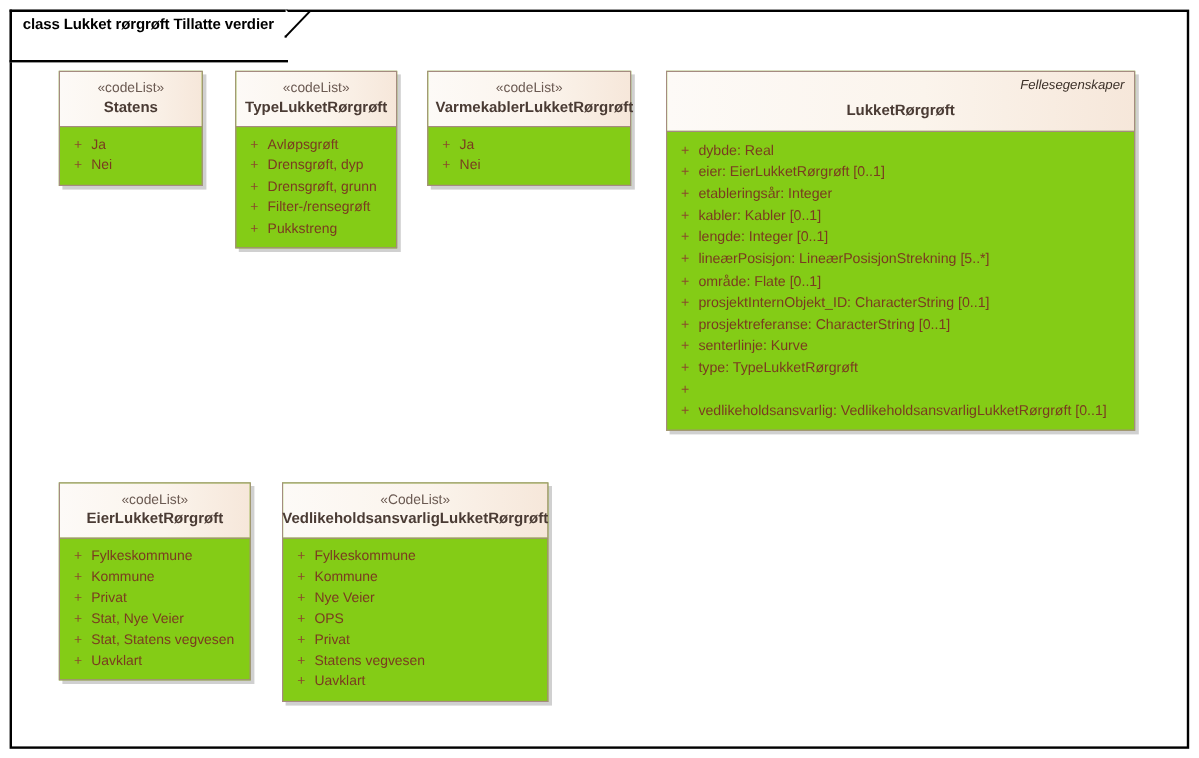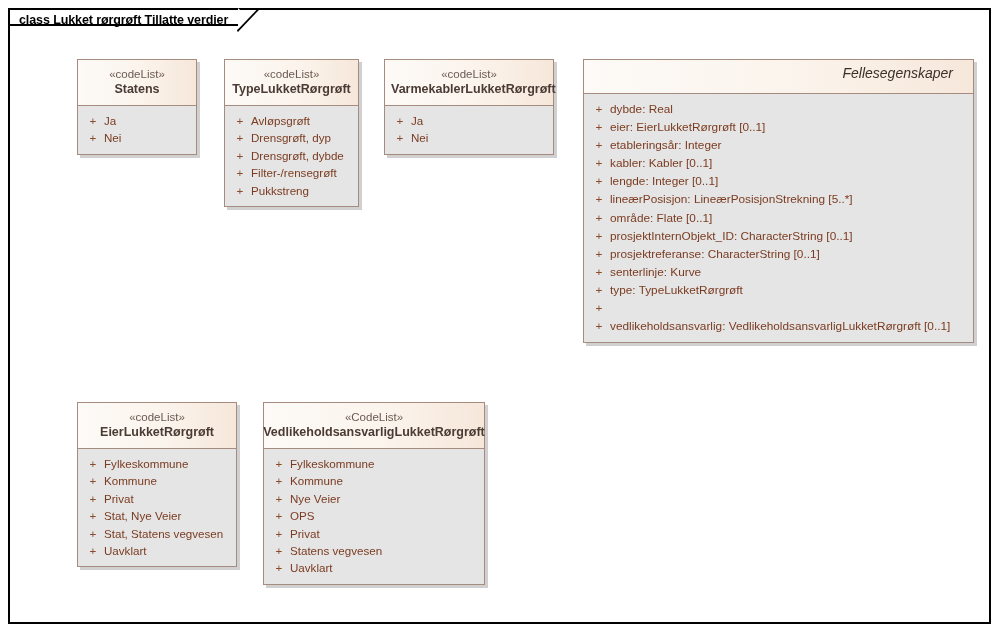--- a/index.html
+++ b/index.html
@@ -28,21 +28,21 @@
     border: 2px solid #000000;
     background: transparent;
   }
 
   
   .frame-title-tab {
     position: absolute;
     left: 8px;
     top: 8px;
     width: 232px;
-    height: 18px;
+    height: 44px;
     background: #ffffff;
     border-left: 2px solid #000;
     border-top: 2px solid #000;
     border-bottom: 2px solid #000;
     z-index: 4;
   }
   .frame-title-tab .tab-label {
     position: absolute;
     left: 9px;
     top: 3px;
@@ -59,25 +59,24 @@
     top: 8px;
     width: 26px;
     height: 26px;
     z-index: 5;
     overflow: visible;
   }
 
   
   .uml-box {
     position: absolute;
-    background: #e5e5e5;
+    background: #84cc16;
     border: 1px solid #a58b80;
     box-shadow: 3px 3px 0 0 rgba(150,150,150,0.45);
     z-index: 2;
-    margin-left: 28px;
   }
 
   .box-header {
     position: relative;
     background: linear-gradient(to right, #fdfaf7 0%, #fbf4ec 55%, #f6e7da 100%);
     border-bottom: 1px solid #a58b80;
     padding: 7px 6px 8px 6px;
     text-align: center;
   }
 
@@ -94,23 +93,23 @@
     line-height: 16px;
     white-space: nowrap;
   }
   .classname.overflow {
     position: relative;
     left: 0;
     margin: 0 -9px;
   }
   .package-tag {
     position: absolute;
-    right: 20px;
+    right: 8px;
     top: 5px;
-    font-size: 14px;
+    font-size: 11px;
     font-style: italic;
     color: #3b3028;
     white-space: nowrap;
   }
 
   .box-body {
     padding: 6px 4px 7px 4px;
   }
   .attr-row {
     display: flex;
@@ -182,21 +181,21 @@
       <div class="attr-row">
         <span class="attr-vis">+</span>
         <span class="attr-text">Avløpsgrøft</span>
       </div>
       <div class="attr-row">
         <span class="attr-vis">+</span>
         <span class="attr-text">Drensgrøft, dyp</span>
       </div>
       <div class="attr-row">
         <span class="attr-vis">+</span>
-        <span class="attr-text">Drensgrøft, dybde</span>
+        <span class="attr-text">Drensgrøft, grunn</span>
       </div>
       <div class="attr-row">
         <span class="attr-vis">+</span>
         <span class="attr-text">Filter-/rensegrøft</span>
       </div>
       <div class="attr-row">
         <span class="attr-vis">+</span>
         <span class="attr-text">Pukkstreng</span>
       </div>
     </div>
@@ -215,20 +214,21 @@
       <div class="attr-row">
         <span class="attr-vis">+</span>
         <span class="attr-text">Nei</span>
       </div>
     </div>
   </div>
 
   <div class="uml-box" style="left:555px; top:59px; width:391px;">
     <div class="box-header feature-header">
       <span class="package-tag">Fellesegenskaper</span>
+      <div class="classname">LukketRørgrøft</div>
     </div>
     <div class="box-body feature-body">
       <div class="attr-row">
         <span class="attr-vis">+</span>
         <span class="attr-text">dybde: Real</span>
       </div>
       <div class="attr-row">
         <span class="attr-vis">+</span>
         <span class="attr-text">eier: EierLukketRørgrøft [0..1]</span>
       </div>

